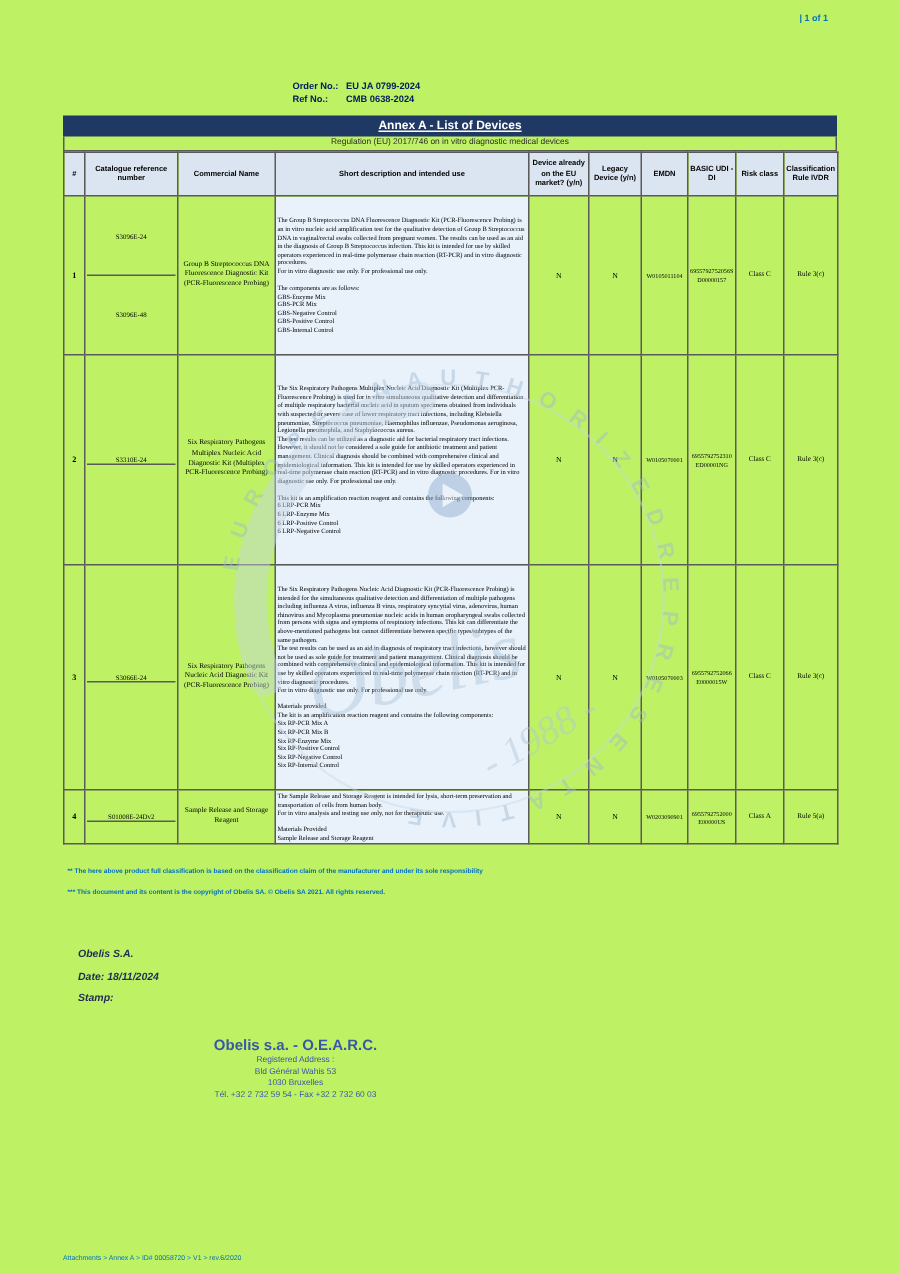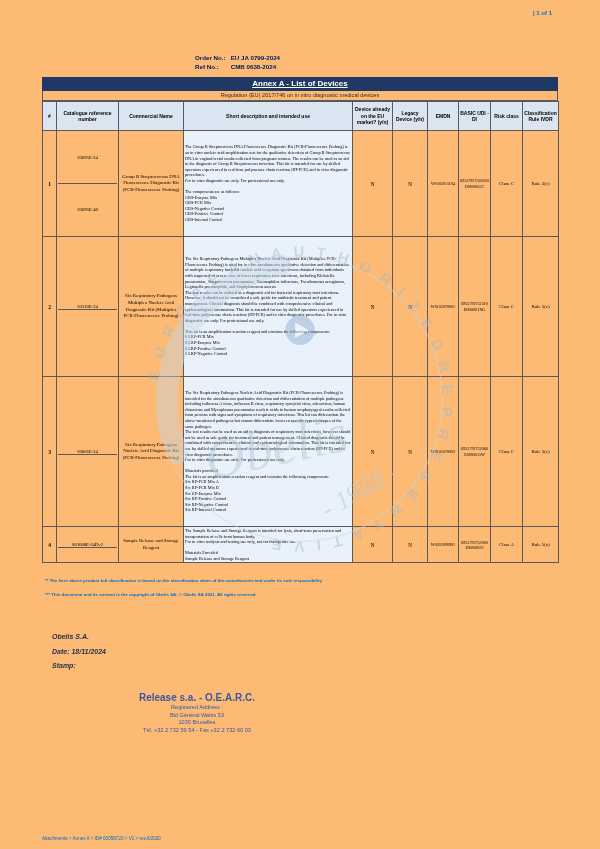--- a/index.html
+++ b/index.html
@@ -1,19 +1,19 @@
 <!DOCTYPE html>
 <html><head>
 <meta charset="utf-8">
 <style>
   * { margin:0; padding:0; box-sizing:border-box; }
   html,body { background:#ffffff; }
   .page {
     position:relative; width:600px; height:849px; margin:0 auto;
-    background:#fdba74; overflow:hidden;
+    background:#bef264; overflow:hidden;
     font-family:"Liberation Sans", sans-serif; color:#000;
   }
   .page-indicator {
     position:absolute; top:10px; right:48px;
     font-size:6px; font-weight:bold; color:#0070c0;
   }
   .order-block {
     position:absolute; left:195px; top:54px;
     font-size:6.2px; font-weight:bold; color:#002060; line-height:8.5px;
   }
@@ -222,21 +222,21 @@
   </div>
 
   <div class="footnote fn1">** The here above product full classification is based on the classification claim of the manufacturer and under its sole responsibility</div>
   <div class="footnote fn2">*** This document and its content is the copyright of Obelis SA. © Obelis SA 2021. All rights reserved.</div>
 
   <div class="sig sig-company">Obelis S.A.</div>
   <div class="sig sig-date">Date: 18/11/2024</div>
   <div class="sig sig-stamp">Stamp:</div>
 
   <div class="stamp-block">
-    <div class="stamp-title">Release s.a. - O.E.A.R.C.</div>
+    <div class="stamp-title">Obelis s.a. - O.E.A.R.C.</div>
     <div class="stamp-line">Registered Address :</div>
     <div class="stamp-line">Bld Général Wahis 53</div>
     <div class="stamp-line">1030 Bruxelles</div>
     <div class="stamp-line">Tél. +32 2 732 59 54 - Fax +32 2 732 60 03</div>
   </div>
 
   <svg class="watermark" viewBox="0 0 340 340">
     <defs>
       <path id="wmCircle" d="M25,170 a145,145 0 1,1 290,0 a145,145 0 1,1 -290,0" fill="none"></path>
     </defs>

